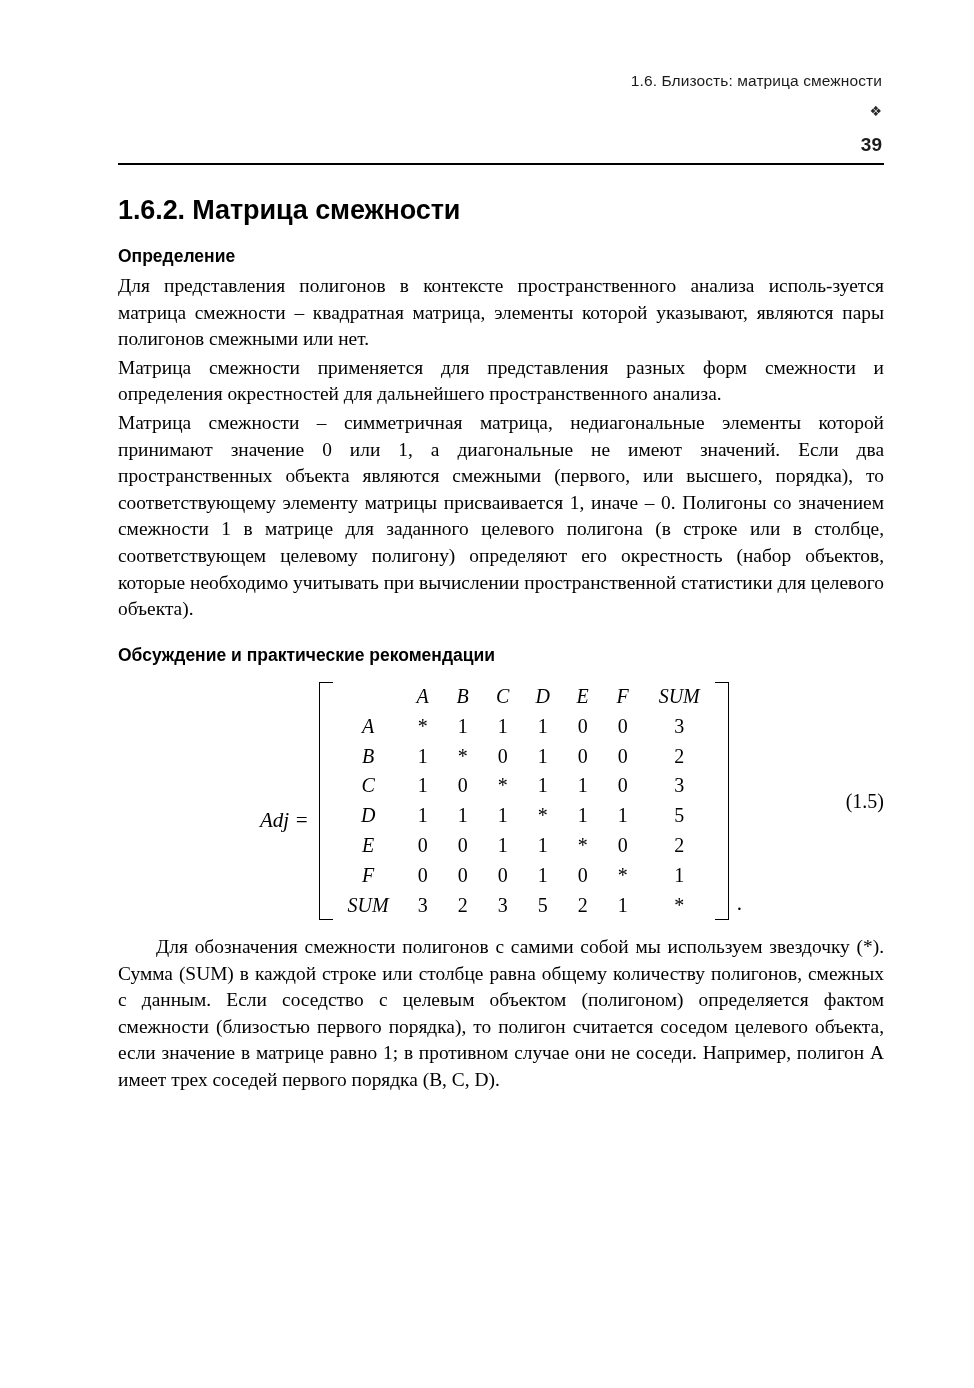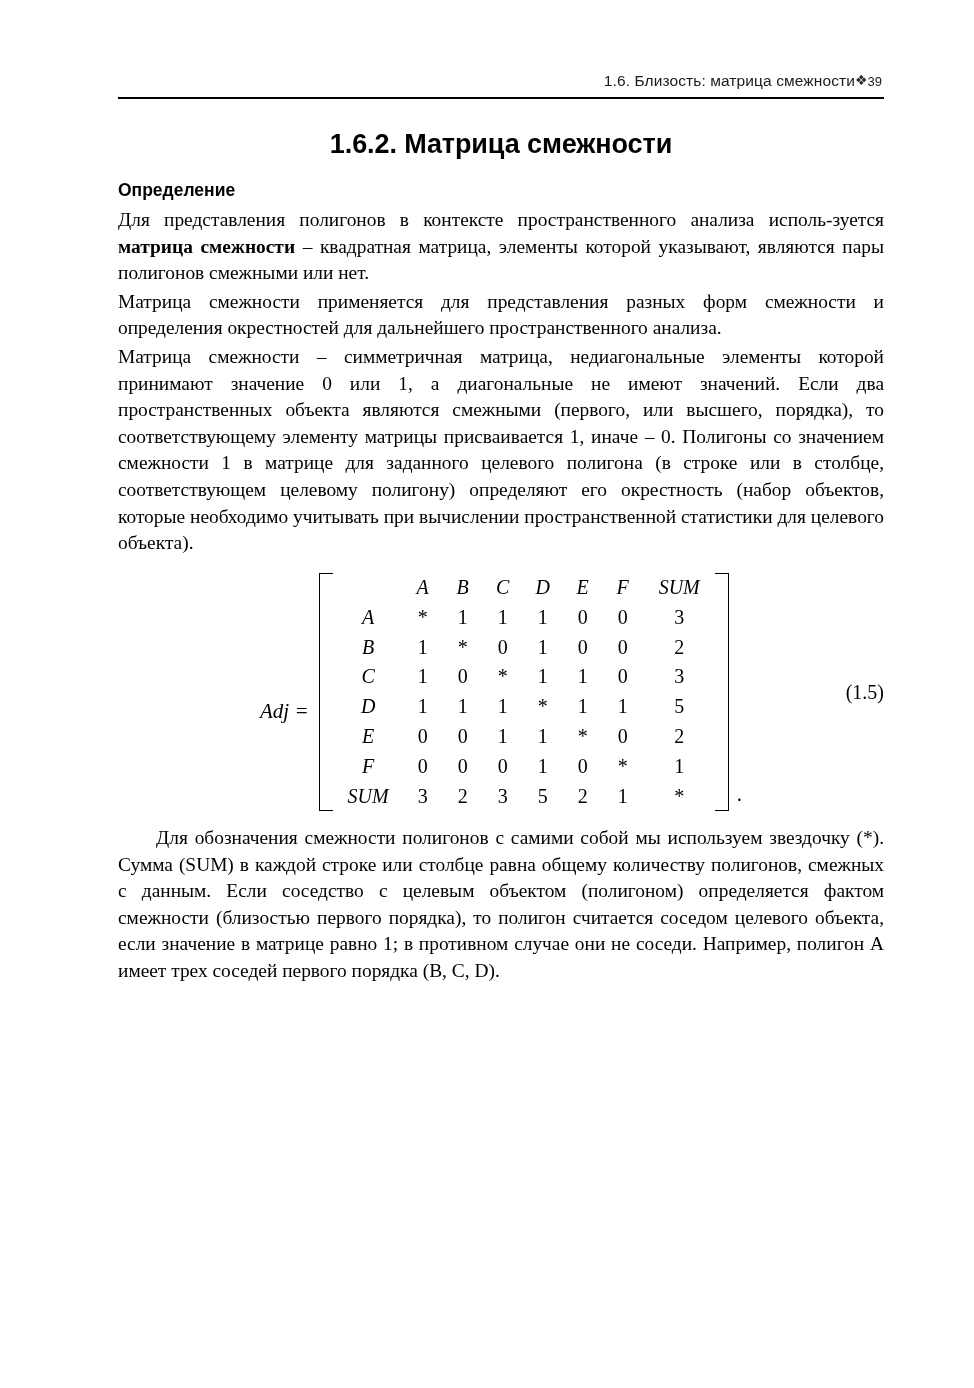--- a/index.html
+++ b/index.html
@@ -19,70 +19,71 @@
     position: absolute;
     left: 0; top: 0;
     width: 974px;
     height: 1388px;
     box-sizing: border-box;
     padding: 72px 90px 40px 118px;
   }
   
   .runhead {
     display: flex;
-    align-items: center;
+    align-items: flex-end;
     justify-content: flex-end;
+    gap: 14px;
     font-family: "Liberation Sans", sans-serif;
     font-size: 15.5px;
     color: #1b1b1b;
     padding-right: 2px;
     padding-bottom: 7px;
+    flex-direction: column;
   }
   .runhead .rh-title { letter-spacing: 0.1px; }
   .runhead .rh-orn {
     color: #2b2b2b;
     font-size: 14px;
     position: relative;
     top: -1px;
   }
   .runhead .rh-page {
-    font-weight: normal;
-    font-size: 13px;
+    font-weight: bold;
+    font-size: 19px;
   }
   .rule {
     border: none;
     border-top: 2.2px solid #000;
     margin: 0 0 30px 0;
   }
   
   h1.sec-title {
     font-family: "Liberation Sans", sans-serif;
     font-size: 27px;
     font-weight: bold;
     margin: 0 0 20px 0;
     letter-spacing: -0.1px;
-    text-align: center;
   }
   h2.sub {
     font-family: "Liberation Sans", sans-serif;
     font-size: 17.5px;
     font-weight: bold;
     margin: 22px 0 6px 0;
   }
   h2.sub:first-of-type { margin-top: 11px; }
   
   p.para {
     font-size: 19.4px;
     line-height: 26.6px;
     text-align: justify;
     margin: 0 0 2px 0;
     hyphens: manual;
   }
   p.para.indent { text-indent: 38px; }
-  .bold { font-weight: bold; }
+  .bold { font-weight: normal; }
   
   .formula-block {
     position: relative;
     margin: 16px 0 14px 0;
     min-height: 228px;
   }
   .formula-inner {
     display: flex;
     align-items: center;
     justify-content: center;
@@ -153,20 +154,21 @@
 
   <h1 class="sec-title">1.6.2. Матрица смежности</h1>
 
   <h2 class="sub">Определение</h2>
   <p class="para"><span>Для представления полигонов в контексте пространственного анализа исполь-зуется </span><span class="bold">матрица смежности</span><span> – квадратная матрица, элементы которой указывают, являются пары полигонов смежными или нет.</span></p>
 
   <p class="para">Матрица смежности применяется для представления разных форм смежности и определения окрестностей для дальнейшего пространственного анализа.</p>
 
   <p class="para">Матрица смежности – симметричная матрица, недиагональные элементы которой принимают значение 0 или 1, а диагональные не имеют значений. Если два пространственных объекта являются смежными (первого, или высшего, порядка), то соответствующему элементу матрицы присваивается 1, иначе – 0. Полигоны со значением смежности 1 в матрице для заданного целевого полигона (в строке или в столбце, соответствующем целевому полигону) определяют его окрестность (набор объектов, которые необходимо учитывать при вычислении пространственной статистики для целевого объекта).</p>
 
+  <h2 class="sub">Обсуждение и практические рекомендации</h2>
 
   <div class="formula-block">
     <div class="formula-inner">
       <span class="adj-label">Adj =</span>
       <span class="bracket left"></span>
       <table class="matrix">
         <tbody id="matrix-body">
             <tr>
               <td></td>
               <th>A</th>

